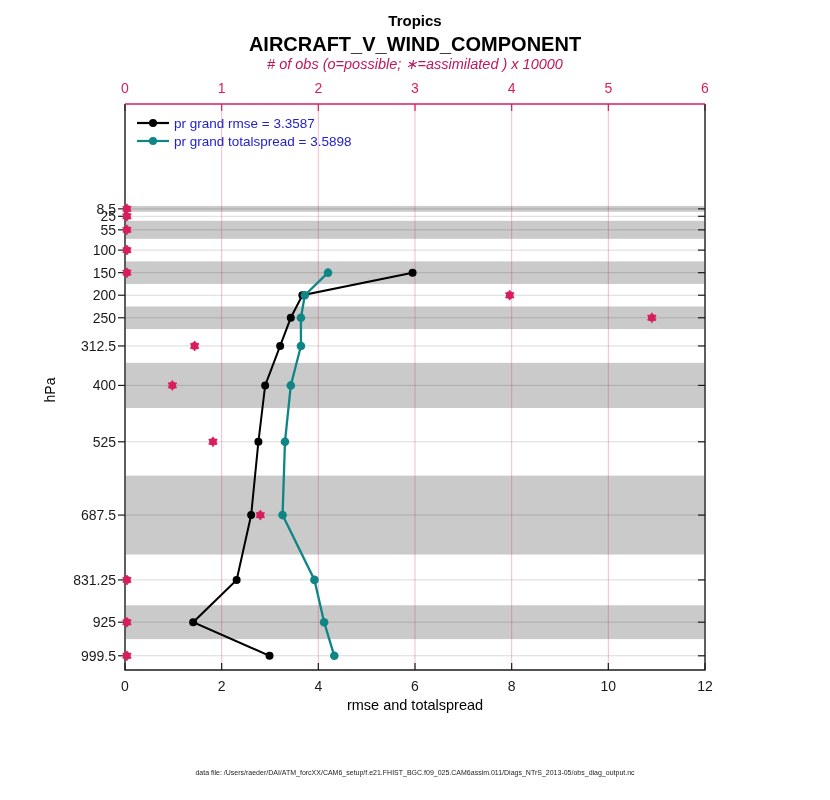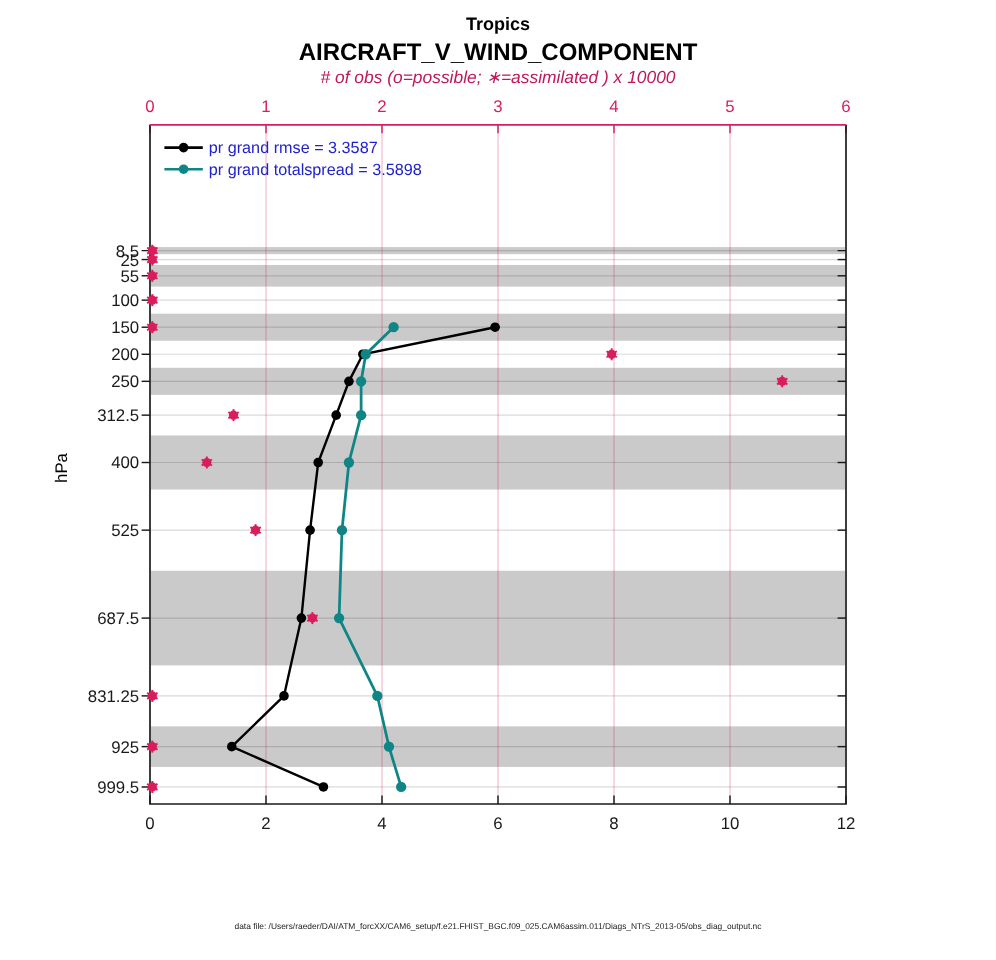--- a/index.html
+++ b/index.html
@@ -1,17 +1,17 @@
 <!DOCTYPE html>
 <html><head>
 <meta charset="utf-8">
 <style>
   html,body{margin:0;padding:0;background:#ffffff;}
   .fig{position:relative;width:830px;height:800px;background:#ffffff;
-       font-family:"Liberation Sans", sans-serif;color:#000;overflow:hidden;border-radius:17px;}
+       font-family:"Liberation Sans", sans-serif;color:#000;overflow:hidden;}
   .ctr{position:absolute;left:0;width:830px;text-align:center;}
   .title{top:12px;font-size:15px;font-weight:bold;}
   .subtitle{top:33px;font-size:20px;font-weight:bold;}
   .topaxis-label{top:56px;font-size:14.5px;color:#be185d;font-style:italic;}
   .xlab{top:697px;font-size:14.5px;}
   .timespan{top:718px;font-size:15px;}
   .datafile{top:769px;font-size:7px;color:#222;}
   .ylab{position:absolute;left:38px;top:382px;font-size:14px;
         transform:rotate(-90deg);transform-origin:center;}
   svg{position:absolute;left:0;top:0;}
@@ -204,14 +204,15 @@
       <text x="116" y="627.194422310757" fill="#1a1a1a" text-anchor="end" font-size="14" font-weight="normal">925</text>
       <text x="116" y="660.7936254980079" fill="#1a1a1a" text-anchor="end" font-size="14" font-weight="normal">999.5</text>
       <line x1="137" x2="169" y1="123" y2="123" stroke="#000000" stroke-width="2.2"></line>
       <circle cx="153" cy="123" r="4" fill="#000000"></circle>
       <text x="174" y="127.5" fill="#2222cc" text-anchor="start" font-size="13.5" font-weight="normal">pr grand rmse = 3.3587</text>
       <line x1="137" x2="169" y1="141" y2="141" stroke="#0f8585" stroke-width="2.2"></line>
       <circle cx="153" cy="141" r="4" fill="#0f8585"></circle>
       <text x="174" y="145.5" fill="#2222cc" text-anchor="start" font-size="13.5" font-weight="normal">pr grand totalspread = 3.5898</text>
     </svg>
 
+  <div class="ctr xlab">rmse and totalspread</div>
   <div class="ctr datafile">data file: /Users/raeder/DAI/ATM_forcXX/CAM6_setup/f.e21.FHIST_BGC.f09_025.CAM6assim.011/Diags_NTrS_2013-05/obs_diag_output.nc</div>
 </div>
 
 </body></html>

